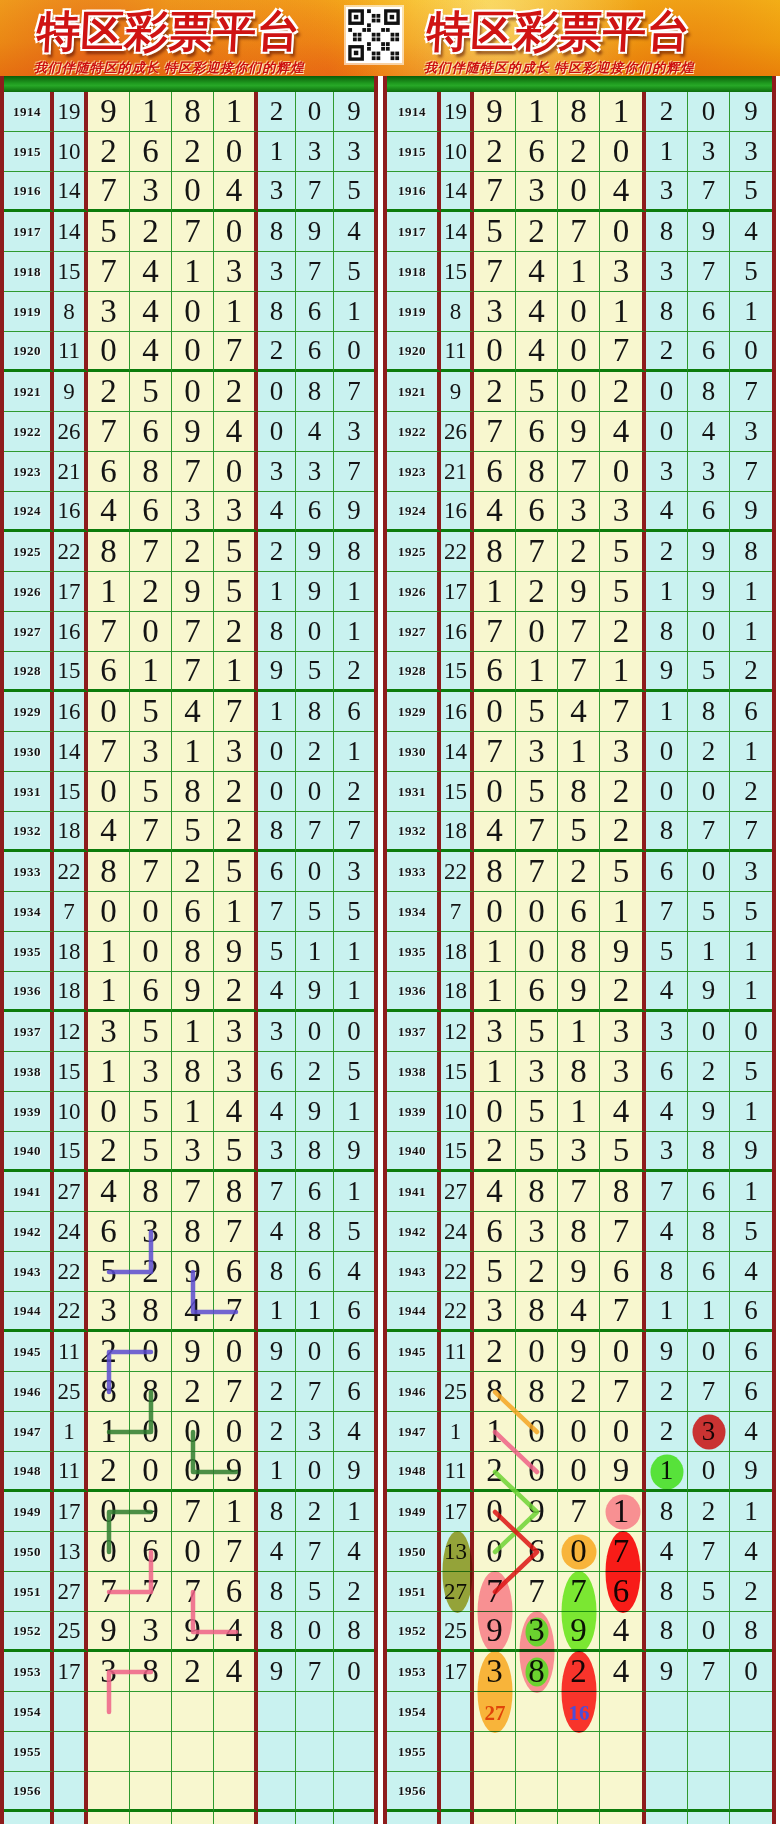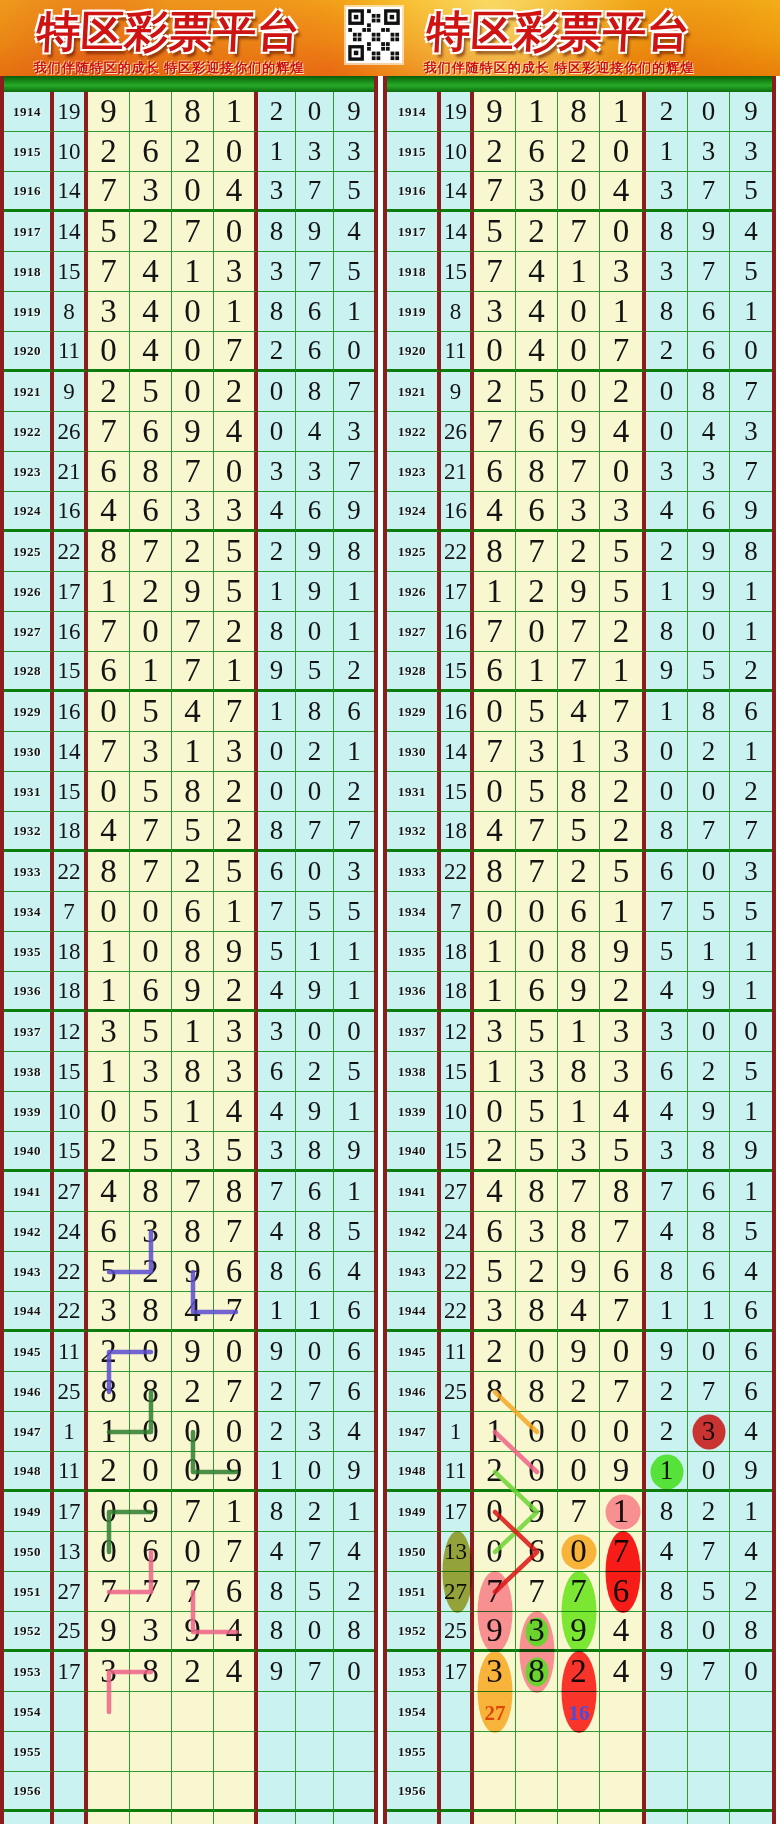--- a/index.html
+++ b/index.html
@@ -12,21 +12,21 @@
             radial-gradient(circle at 42% 95%, rgba(230,70,30,.50), rgba(230,70,30,0) 38%),
             radial-gradient(circle at 63% 20%, rgba(255,255,255,.35), rgba(255,255,255,0) 30%),
             radial-gradient(circle at 88% 80%, rgba(220,60,20,.45), rgba(220,60,20,0) 40%),
             linear-gradient(180deg,#fbd818 0%,#f6c30c 55%,#ee9d05 100%);}
   .banner-half{position:relative;width:390px;height:76px;text-align:center;overflow:hidden;}
   .banner-title{margin-top:3px;padding-right:52px;font-family:"Liberation Sans","DejaVu Sans",sans-serif;
           font-size:43px;font-weight:bold;letter-spacing:1px;color:#cf1313;transform:skewX(-3deg);
           text-shadow:-2px -2px 0 #fff,2px -2px 0 #fff,-2px 2px 0 #fff,2px 2px 0 #fff,4px 5px 3px rgba(70,0,0,.55);}
   .banner-subtitle{margin-top:-2px;padding-right:52px;font-family:"Liberation Sans","DejaVu Sans",sans-serif;
           font-size:13px;font-weight:bold;color:#cc0f0f;letter-spacing:1px;
-          text-shadow:1px 1px 0 rgba(255,240,200,.9),-1px -1px 0 rgba(255,240,200,.6);}
+          text-shadow:1px 1px 0 rgba(255,240,200,.9),-1px -1px 0 rgba(255,240,200,.6);font-style:italic;}
   .qr{position:absolute;left:346px;top:7px;width:56px;height:56px;background:#fff;
       box-shadow:0 0 0 2px rgba(255,255,255,.6);}
   
   .green-bar{position:absolute;top:76px;height:16px;
       background:linear-gradient(180deg,#0a5c0a 0%,#1f9a1f 45%,#27a827 60%,#0d6d0d 100%);
       border-left:4px solid #8e1c1c;border-right:4px solid #8e1c1c;box-sizing:border-box;}
   
   .ltable{position:absolute;top:92px;display:grid;grid-auto-rows:40px;box-sizing:border-box;
           border-left:4px solid #8e1c1c;border-right:4px solid #8e1c1c;background:#fff;}
   #tableL{left:0;width:378px;grid-template-columns:50px 34px 42px 42px 42px 44px 38px 38px 40px;}

